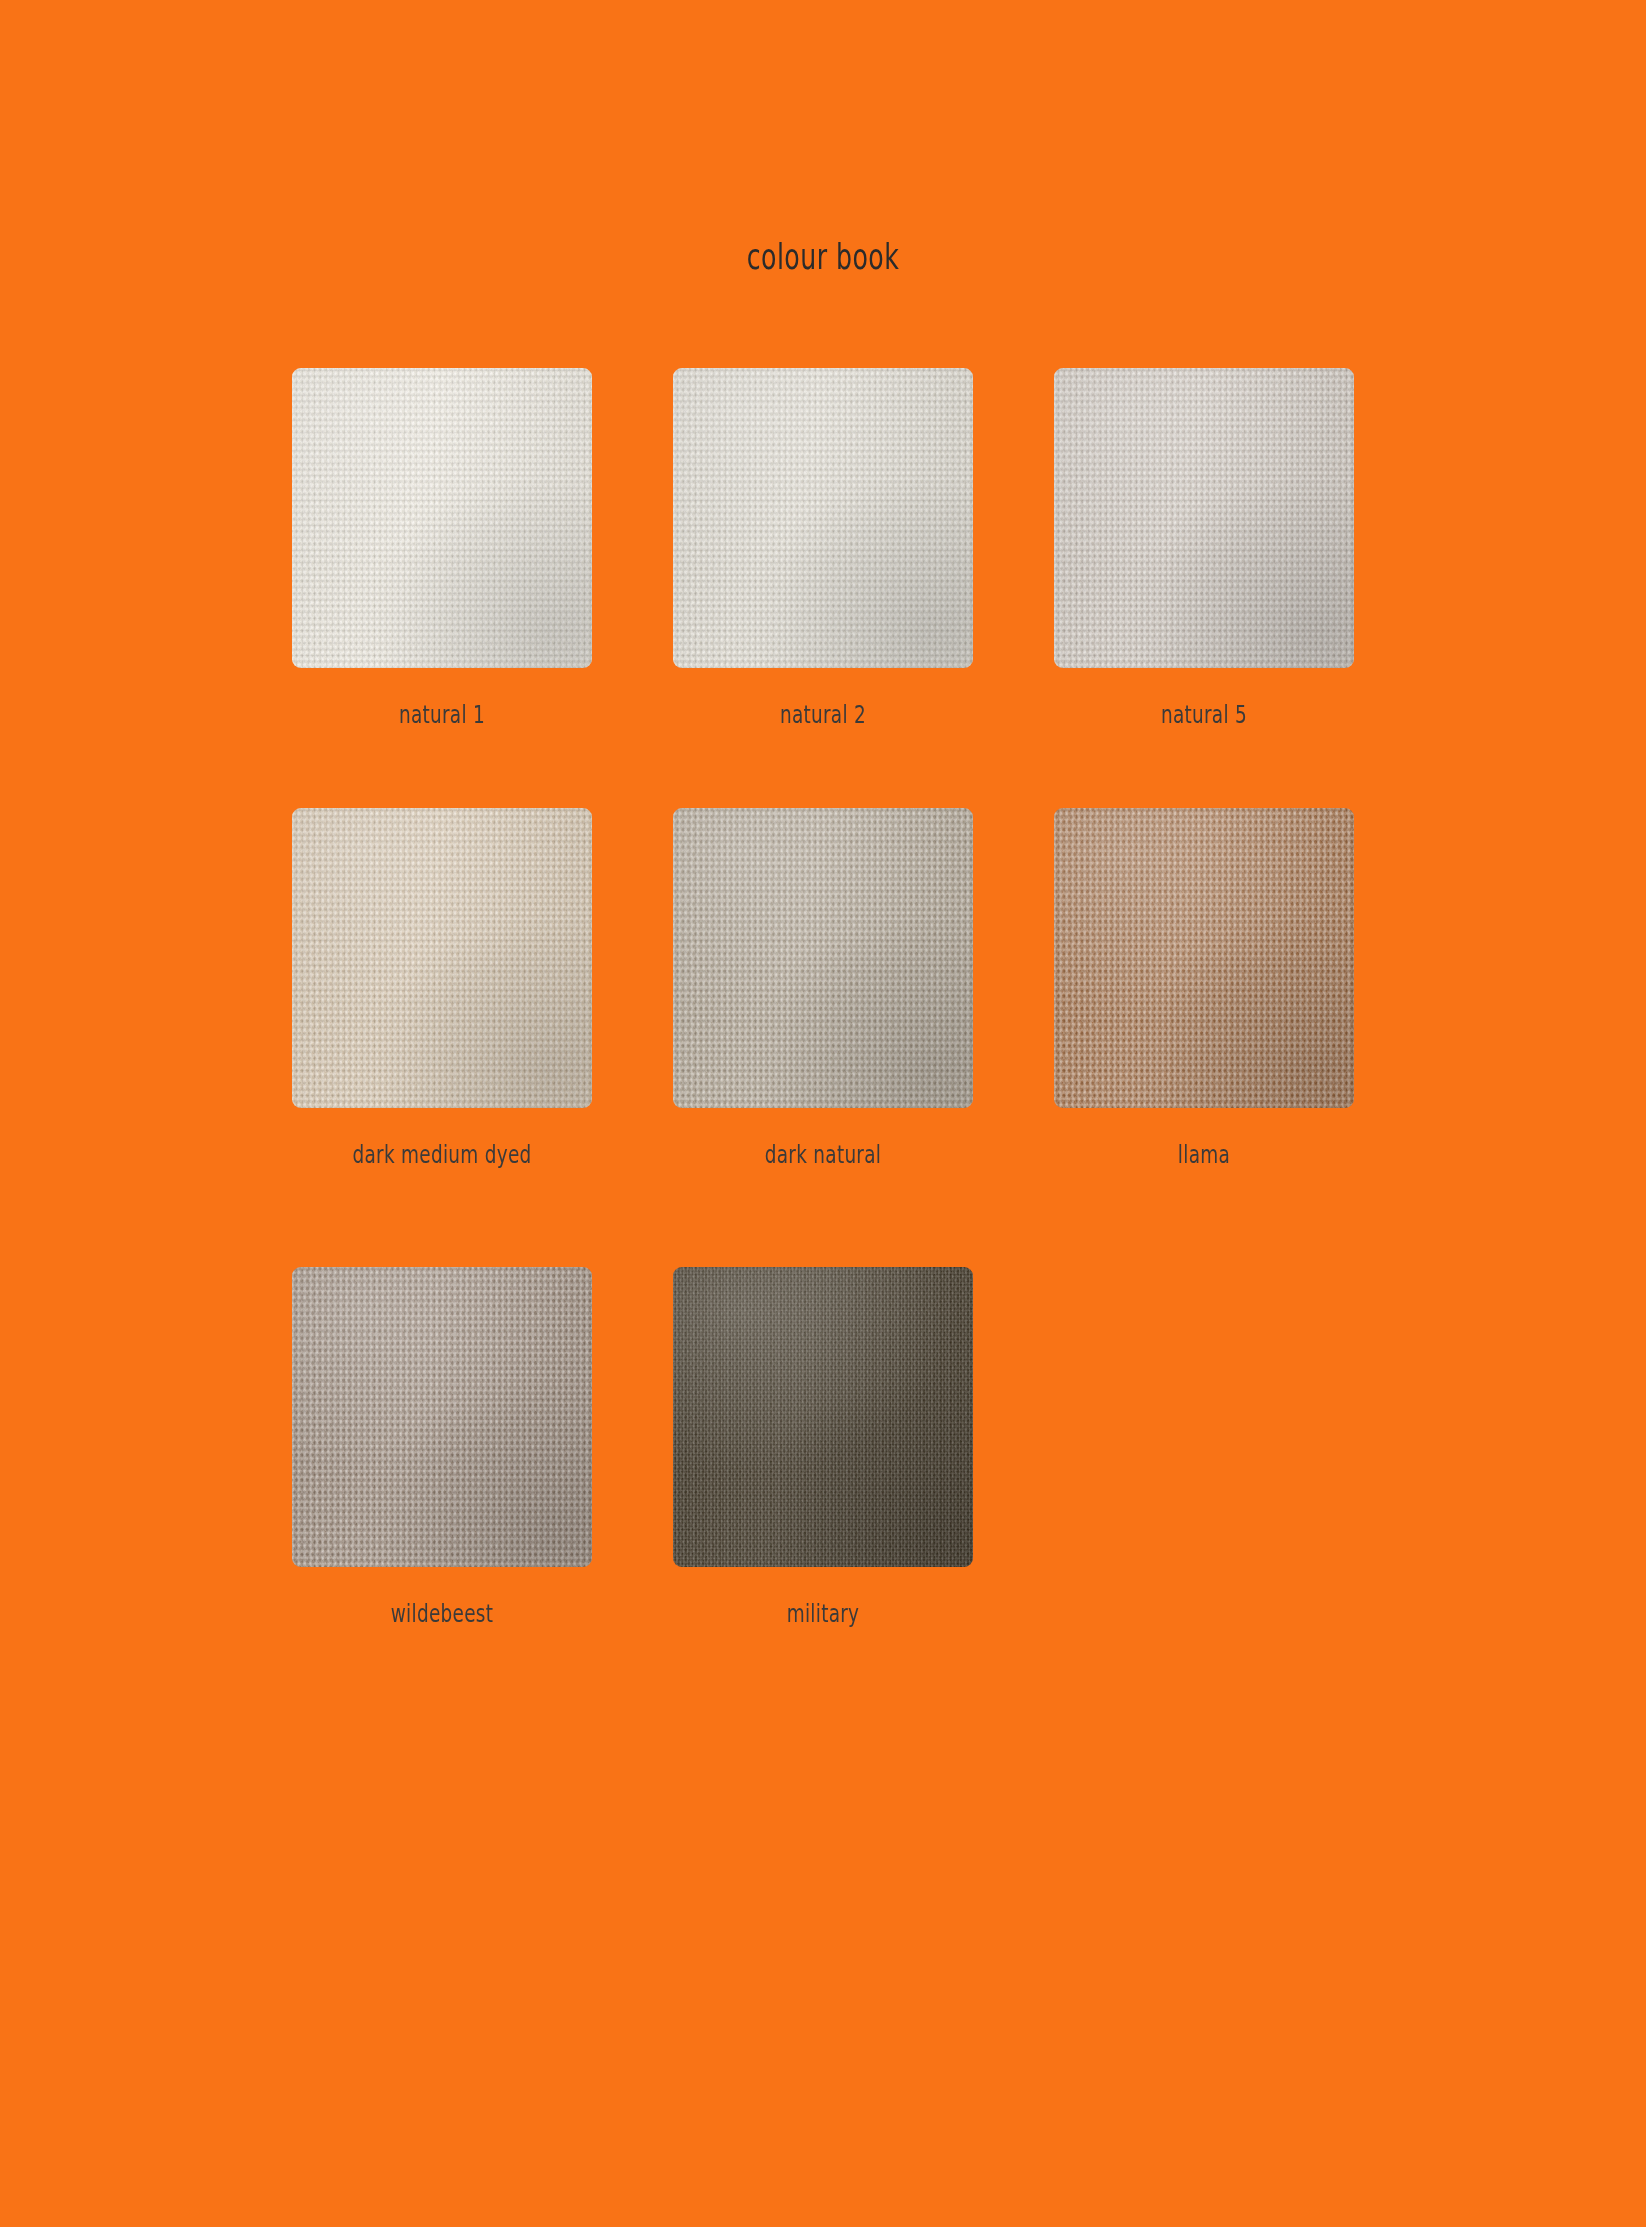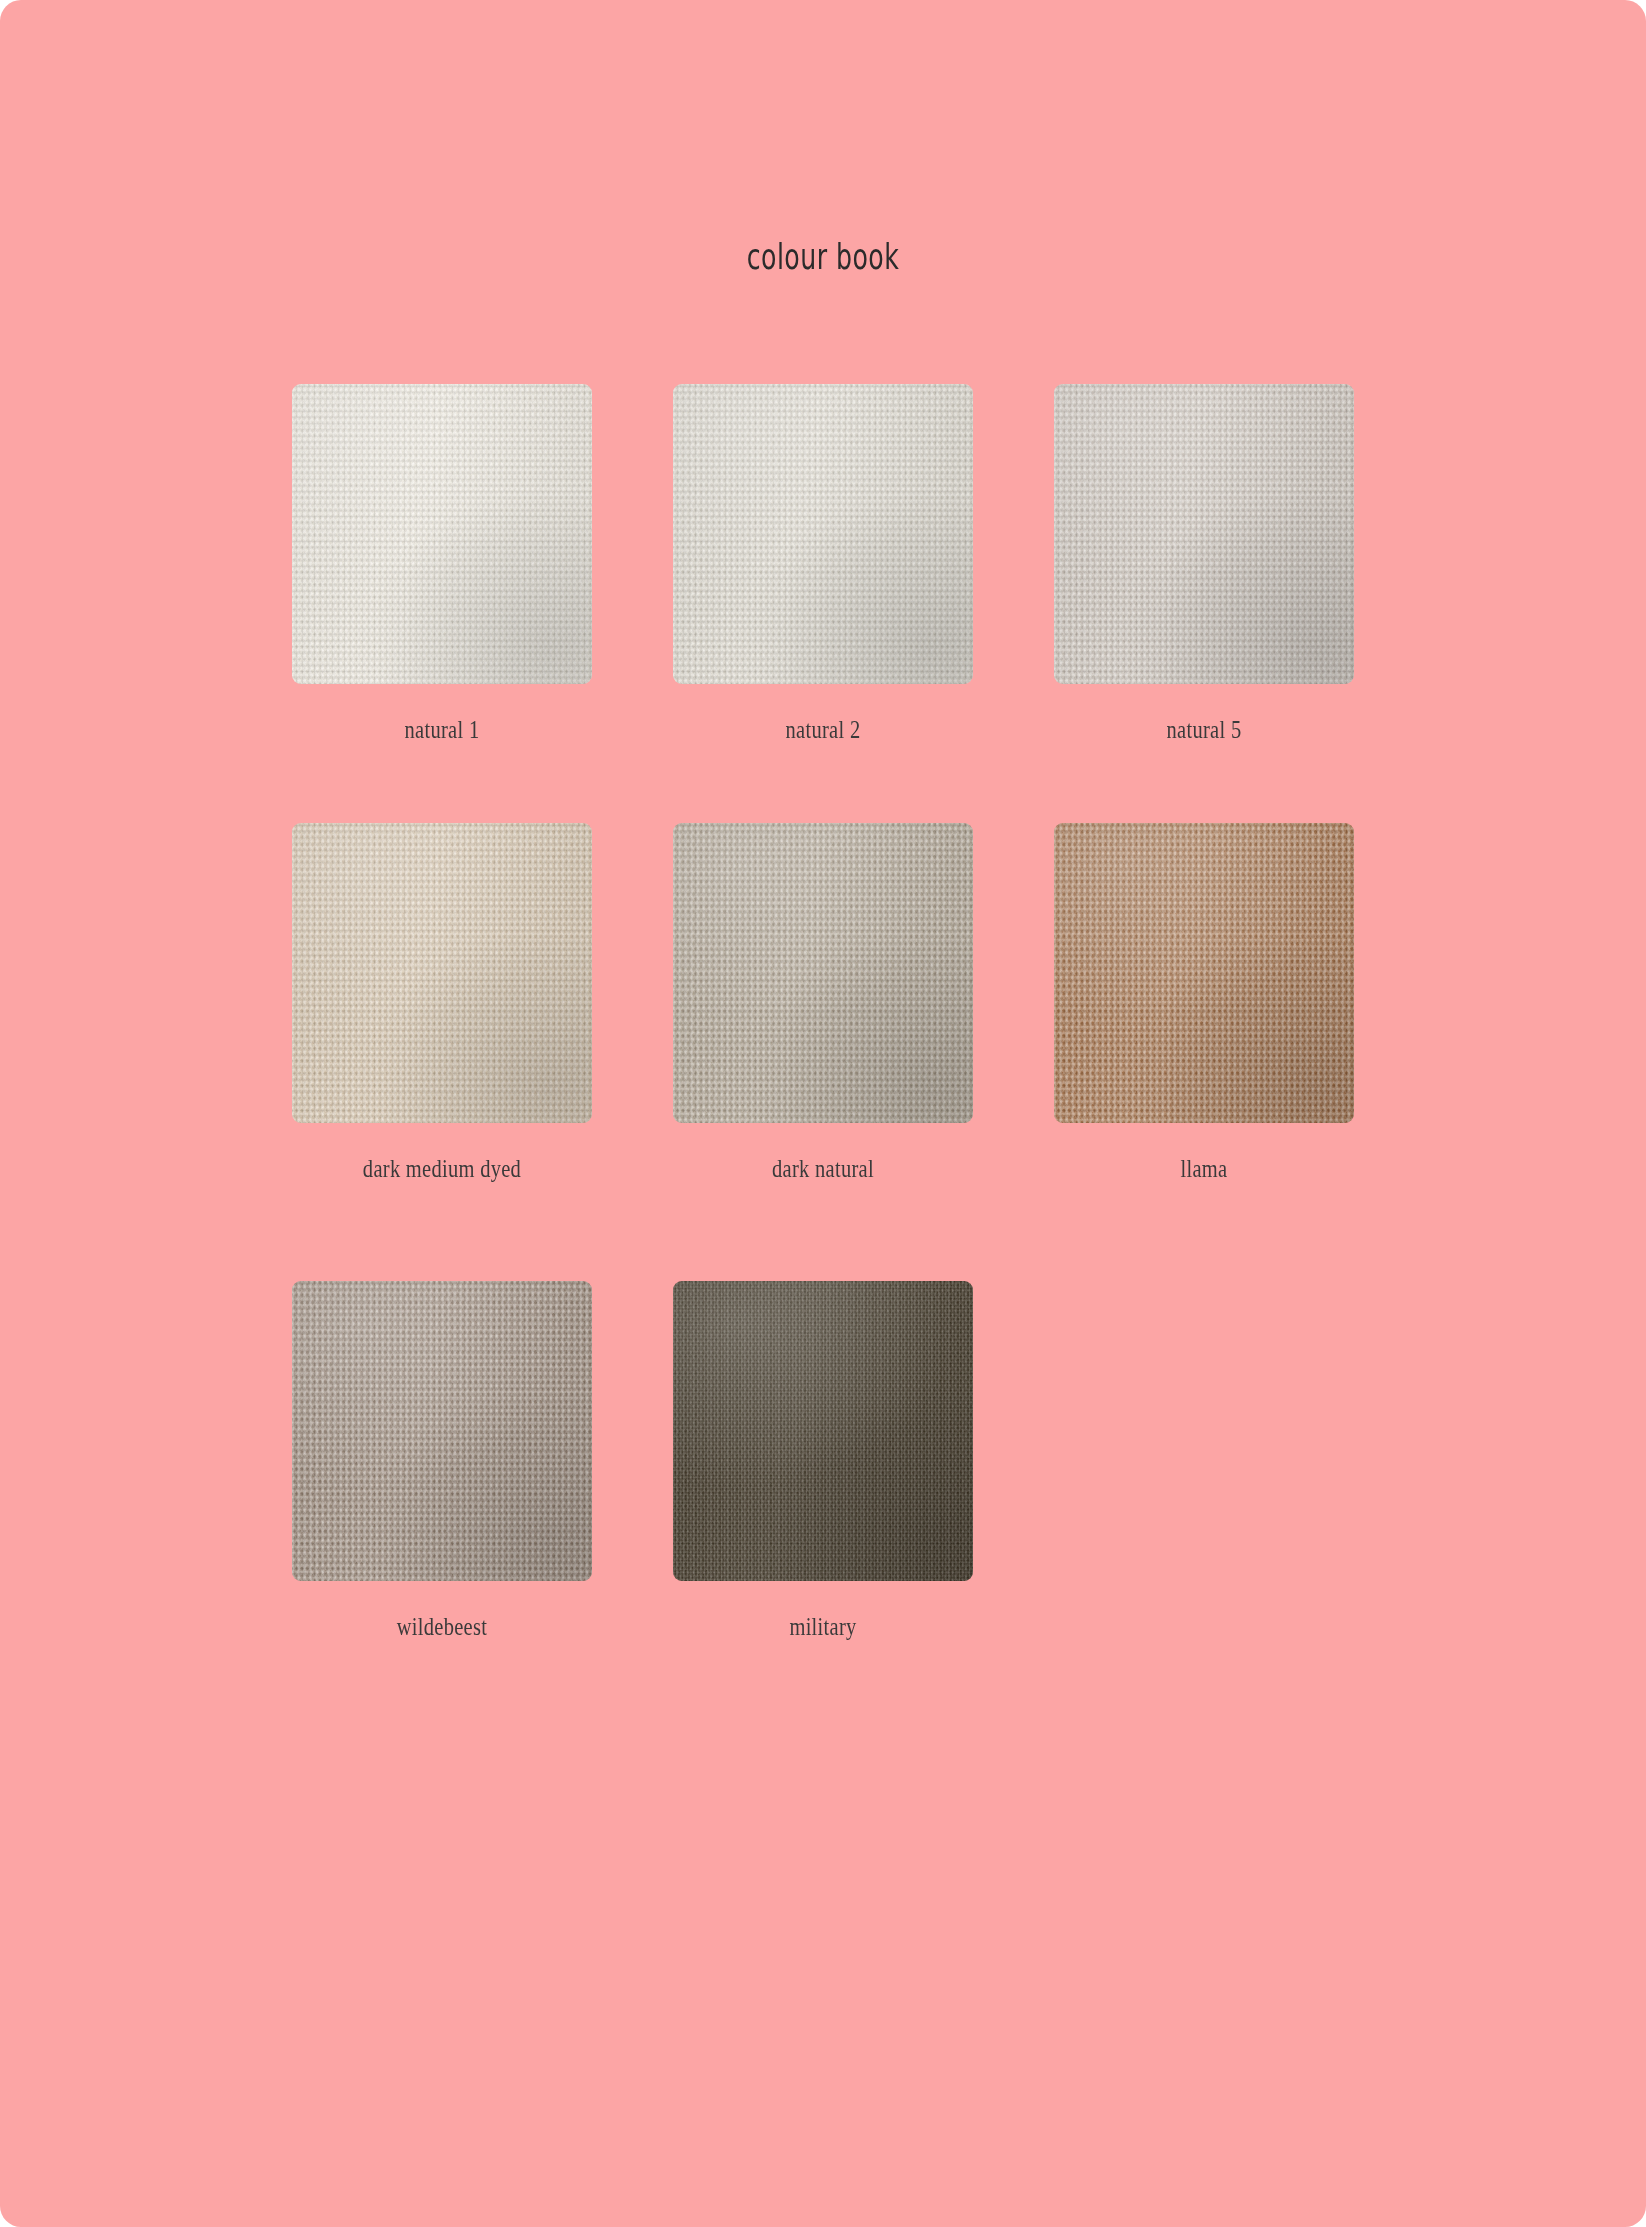--- a/index.html
+++ b/index.html
@@ -13,22 +13,21 @@
     height: 2227px;
     position: relative;
     font-family: "DejaVu Sans Condensed", "Liberation Sans Narrow", "Liberation Sans", sans-serif;
     -webkit-font-smoothing: antialiased;
     overflow: hidden;
   }
 
   .page {
     position: absolute;
     inset: 0;
-    background: #fca5a5;
-    border-radius: 21px;
+    background: #f97316;
   }
 
   
   .page-title {
     position: absolute;
     top: 237px;
     left: 0;
     width: 1646px;
     text-align: center;
     font-size: 35px;
@@ -36,28 +35,27 @@
     letter-spacing: 0.6px;
     color: #2b2b2b;
     font-stretch: condensed;
     transform: scaleX(0.80);
     transform-origin: center top;
   }
 
   
   .swatch-grid {
     position: absolute;
-    top: 384px;
+    top: 368px;
     left: 292px;
     width: 1062px;
     display: grid;
     grid-template-columns: repeat(3, 300px);
     column-gap: 81px;
     row-gap: 0;
-    font-family: Liberation Serif, serif;
   }
 
   .swatch-cell {
     width: 300px;
   }
   .swatch-cell.r1 { margin-bottom: 79px; }
   .swatch-cell.r2 { margin-bottom: 78px; }
   .swatch-cell.r3 { margin-bottom: 98px; }
 
   .swatch-chip {

